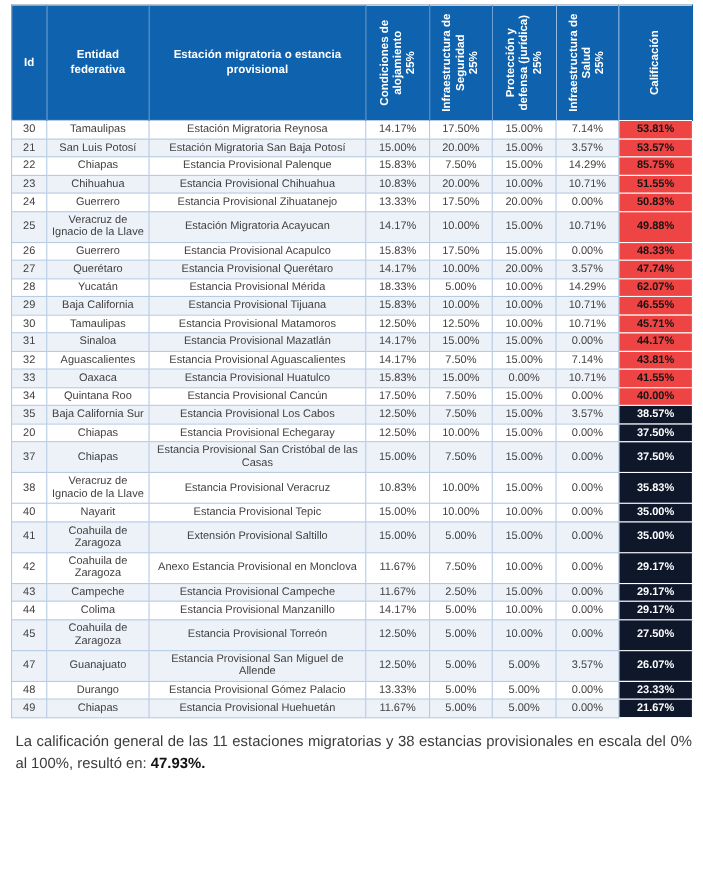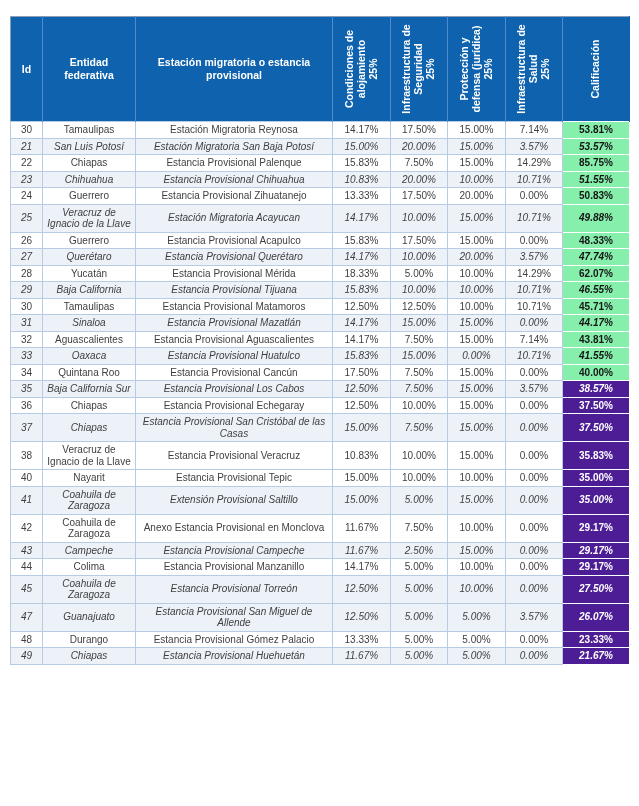--- a/index.html
+++ b/index.html
@@ -2,21 +2,21 @@
 <html><head>
 <meta charset="utf-8">
 <style>
   html, body { margin: 0; padding: 0; }
   body {
     width: 639px; height: 806px;
     background: #ffffff;
     font-family: "Liberation Sans", sans-serif;
     overflow: hidden;
   }
-  .page { padding: 16px 10px 0 10px; box-sizing: border-box; }
+  .page { padding: 4px 10px 0 10px; box-sizing: border-box; }
 
   table.ratings {
     border-collapse: collapse;
     table-layout: fixed;
     width: 619px;
     border: 1px solid #8C9DB5;
   }
   thead th {
     background: #0F62AD;
     color: #ffffff;
@@ -42,28 +42,28 @@
     border: 1px solid #B7CBE4;
     font-size: 10px;
     color: #3f3f3f;
     text-align: center;
     vertical-align: middle;
     padding: 2px 3px;
     line-height: 1.15;
     word-wrap: break-word;
   }
   tbody tr { background: #ffffff; }
-  tbody tr.stripe { background: #EDF1F8; font-style: italic; }
+  tbody tr.stripe { background: #EDF1F8; }
   td.c-score {
     font-weight: bold;
     border-color: #ffffff;
     font-size: 10px;
   }
-  td.c-score.salmon { background: #86efac; color: #141414; }
-  td.c-score.red    { background: #4c1d95; color: #ffffff; }
+  td.c-score.salmon { background: #ef4444; color: #141414; }
+  td.c-score.red    { background: #0f172a; color: #ffffff; }
 
   .footer {
     width: 615px;
     margin: 11px 2px 0 4px;
     font-size: 13.5px;
     color: #3c3c3c;
     text-align: justify;
     line-height: 1.55;
   }
   .footer b { color: #111111; }
@@ -264,21 +264,21 @@
     <td class="c-id">35</td>
     <td class="c-ent">Baja California Sur</td>
     <td class="c-est">Estancia Provisional Los Cabos</td>
     <td class="c-num">12.50%</td>
     <td class="c-num">7.50%</td>
     <td class="c-num">15.00%</td>
     <td class="c-num">3.57%</td>
     <td class="c-score red">38.57%</td>
   </tr>
         <tr>
-    <td class="c-id">36</td>
+    <td class="c-id">20</td>
     <td class="c-ent">Chiapas</td>
     <td class="c-est">Estancia Provisional Echegaray</td>
     <td class="c-num">12.50%</td>
     <td class="c-num">10.00%</td>
     <td class="c-num">15.00%</td>
     <td class="c-num">0.00%</td>
     <td class="c-score red">37.50%</td>
   </tr>
         <tr class="stripe">
     <td class="c-id">37</td>
@@ -386,13 +386,14 @@
     <td class="c-est">Estancia Provisional Huehuetán</td>
     <td class="c-num">11.67%</td>
     <td class="c-num">5.00%</td>
     <td class="c-num">5.00%</td>
     <td class="c-num">0.00%</td>
     <td class="c-score red">21.67%</td>
   </tr>
       </tbody>
   </table>
 
+  <p class="footer"><span>La calificación general de las 11 estaciones migratorias y 38 estancias provisionales en escala del 0% al 100%, resultó en: </span><b>47.93%.</b></p>
 </div>
 
 </body></html>

